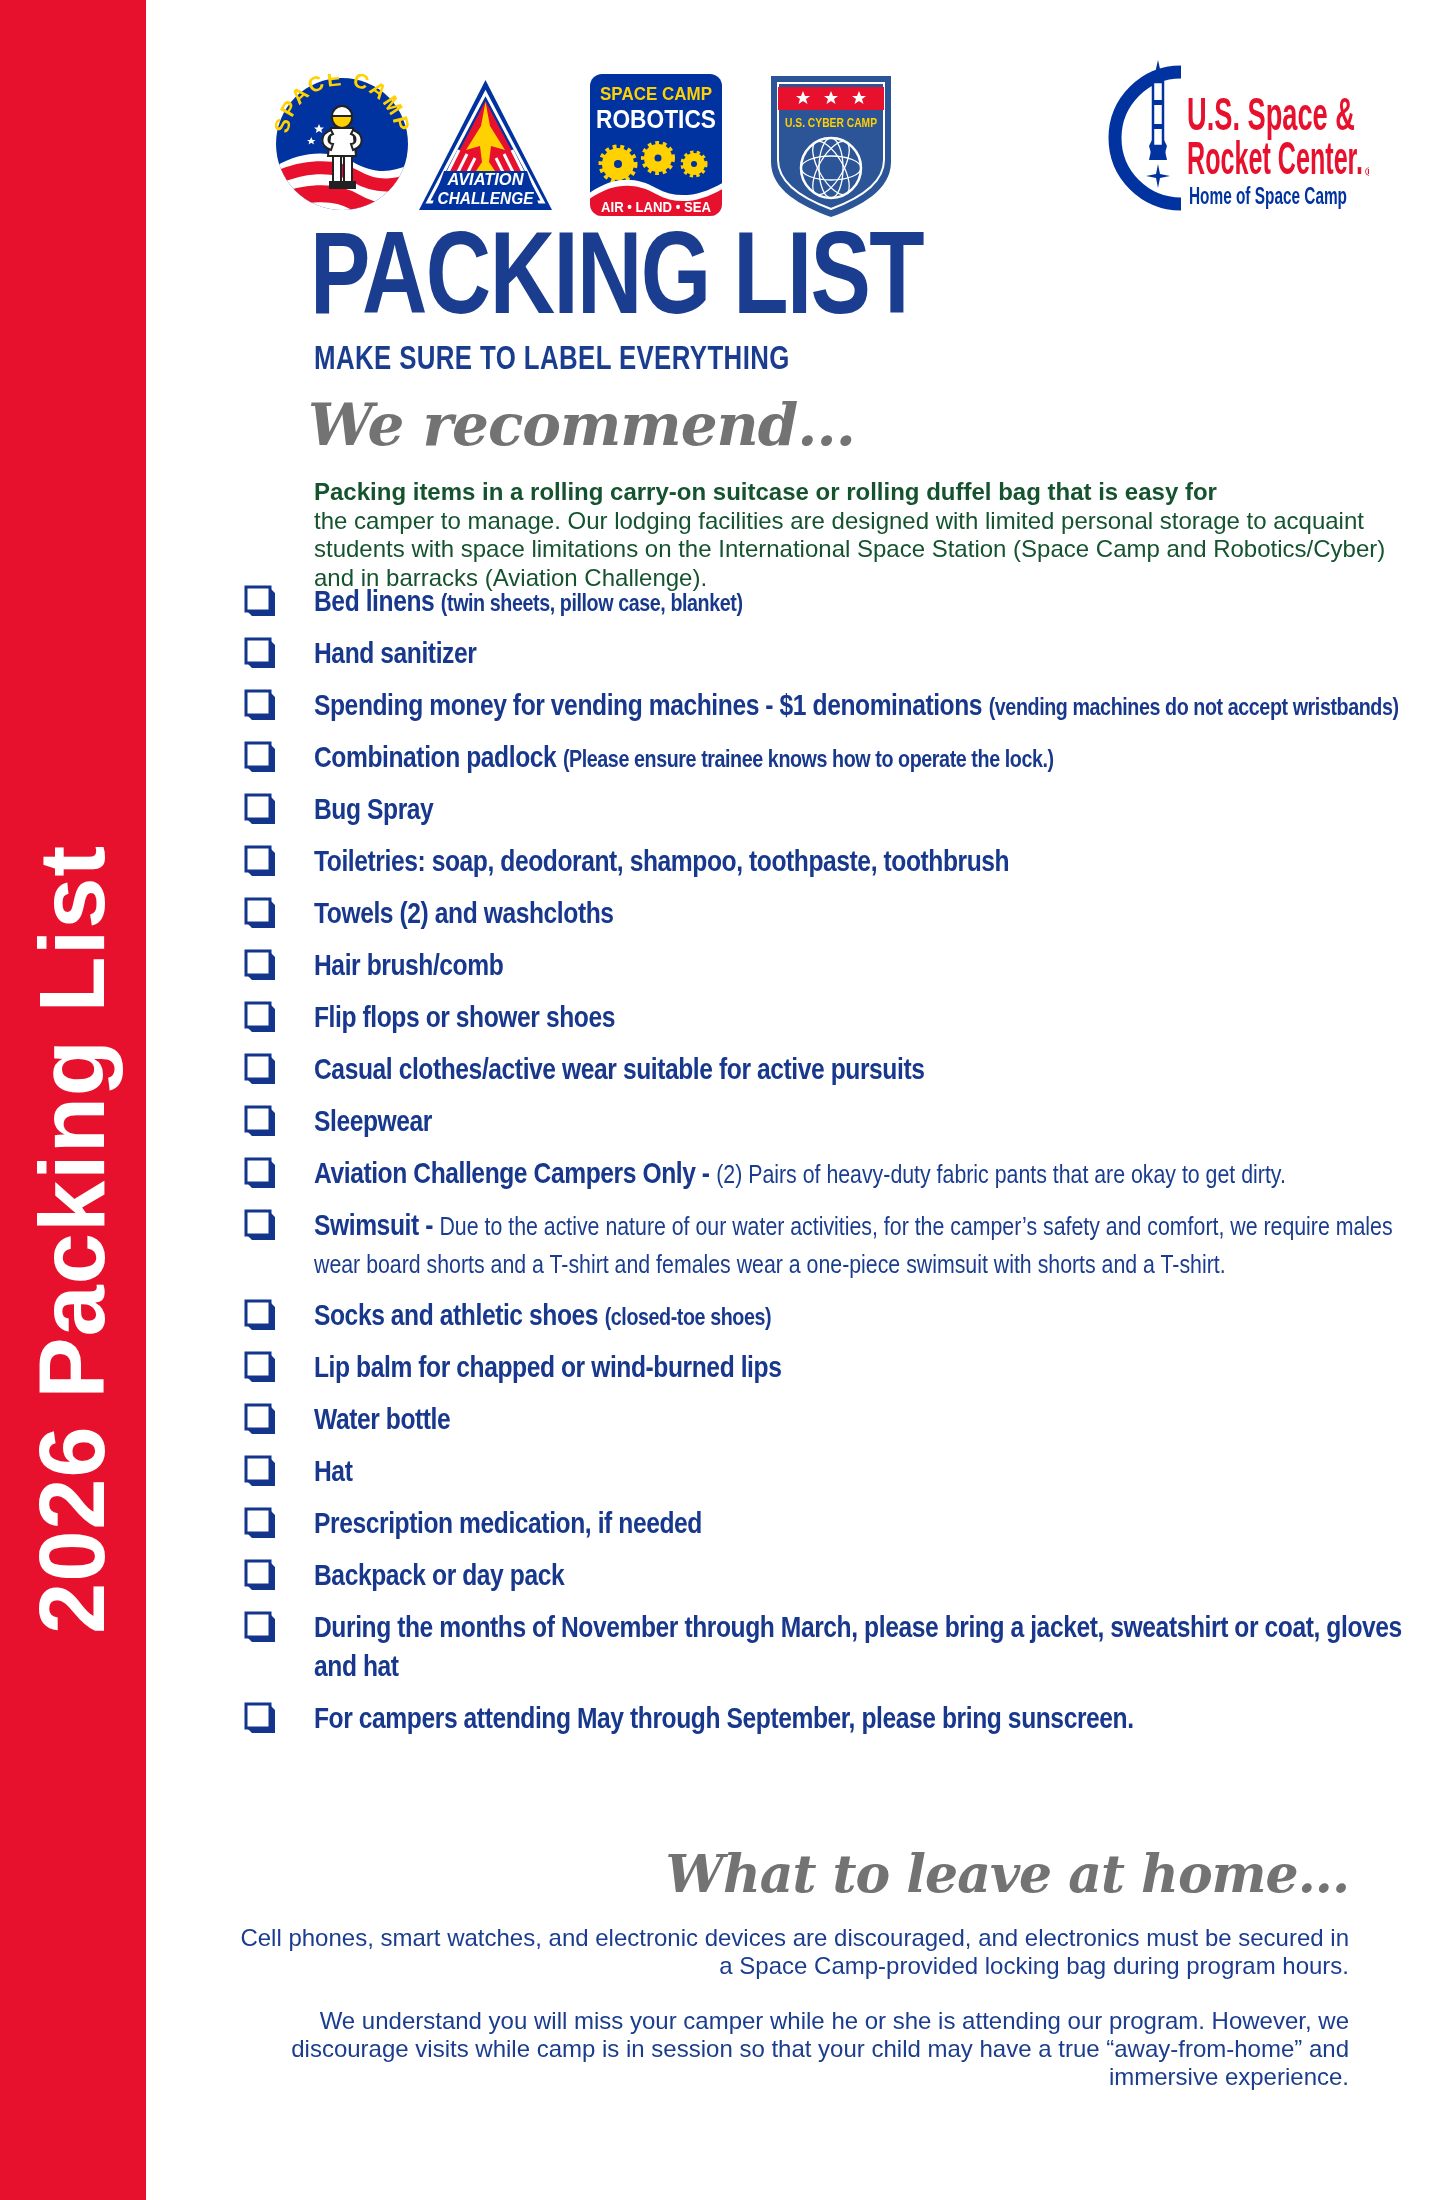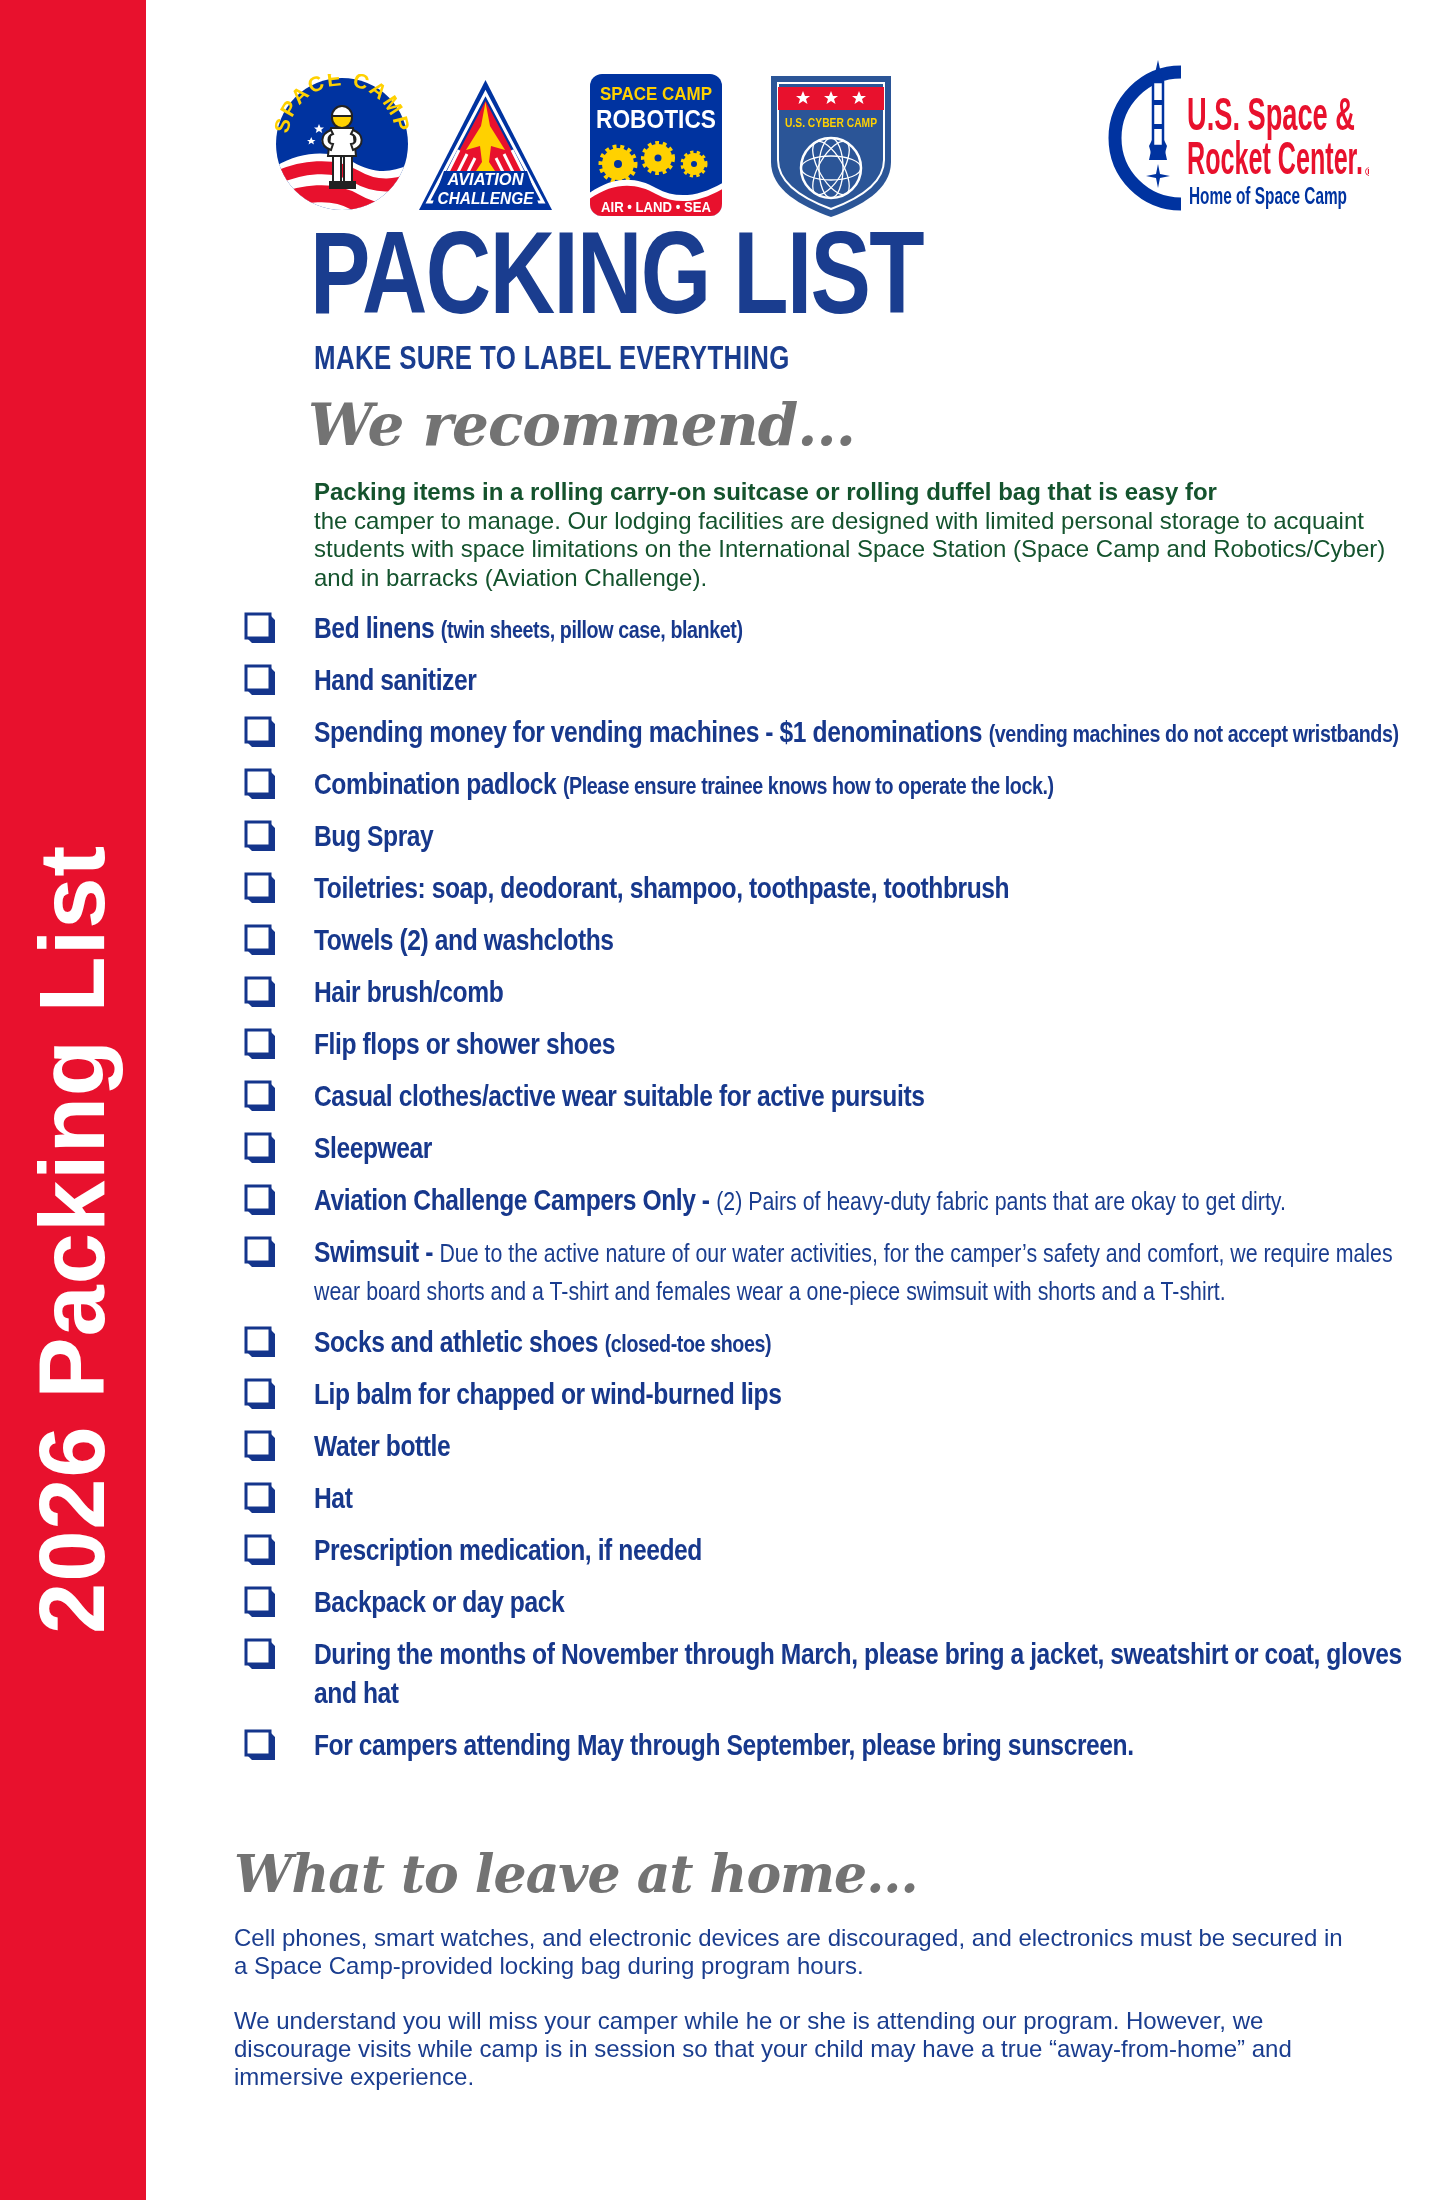--- a/index.html
+++ b/index.html
@@ -22,30 +22,30 @@
     color:#1a3d8f;white-space:nowrap;transform:scaleX(0.76);transform-origin:0 0;letter-spacing:0.5px;}
 
   .script-head{font-family:"DejaVu Serif",serif;font-style:italic;font-weight:700;color:#737373;
     line-height:1;letter-spacing:-1px;}
   .recommend-head{position:absolute;left:308px;top:396px;font-size:58px;}
 
   .intro{position:absolute;left:314px;top:478px;width:1075px;color:#14532d;font-size:24px;line-height:28.5px;}
   .intro .lead{display:block;font-weight:700;white-space:nowrap;}
 
   
-  .checklist{position:absolute;left:234px;top:611px;width:1200px;}
+  .checklist{position:absolute;left:234px;top:584px;width:1200px;}
   .check-row{position:relative;padding-left:80px;margin-bottom:13px;min-height:36px;}
   .checkbox{position:absolute;left:10px;top:1px;}
   .row-text{width:1360px;transform:scaleX(0.82);transform-origin:0 0;line-height:34px;color:#17388c;}
   .row-main{font-weight:700;font-size:30px;letter-spacing:-0.5px;}
   .detail-paren{font-weight:600;font-size:24px;letter-spacing:-0.5px;margin-left:8px;}
   .detail-body{font-weight:400;font-size:26px;letter-spacing:0;margin-left:8px;color:#1a3d8f;}
 
   
-  .leave{position:absolute;left:234px;top:1848px;width:1115px;color:#1a3d8f;}
+  .leave{position:absolute;left:234px;top:1848px;width:1115px;color:#1a3d8f;text-align:right;}
   .leave-head{font-size:52px;margin-bottom:24px;}
   .leave p{margin:0 0 27px 0;font-size:24px;line-height:28px;}
 </style>
 </head>
 <body>
 
 <div class="page">
 
   <div class="spine">
     <div class="spine-label">2026 Packing List</div>

